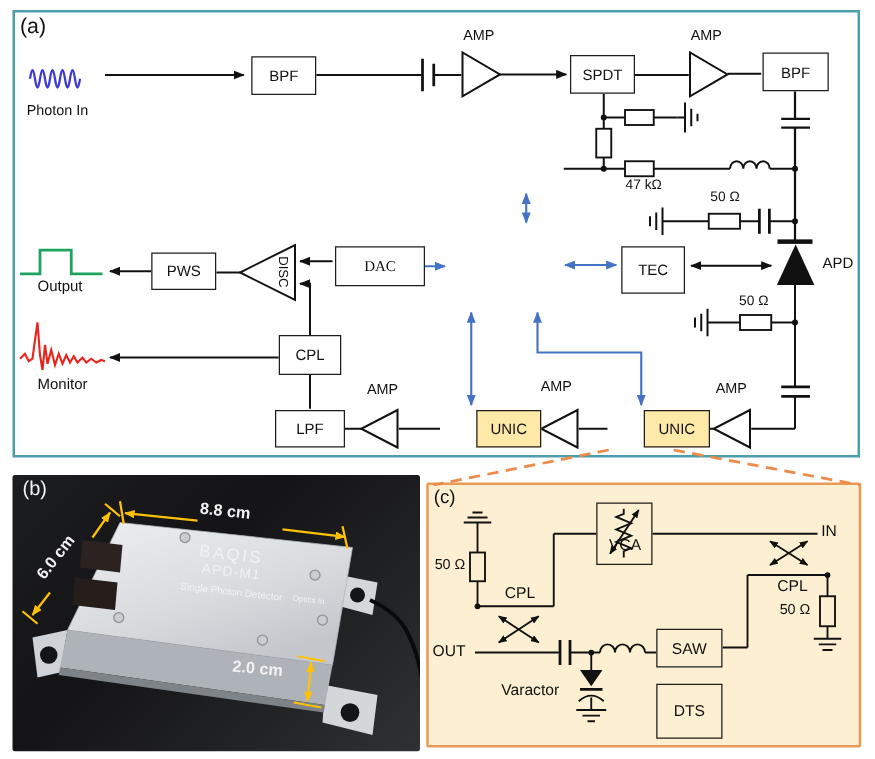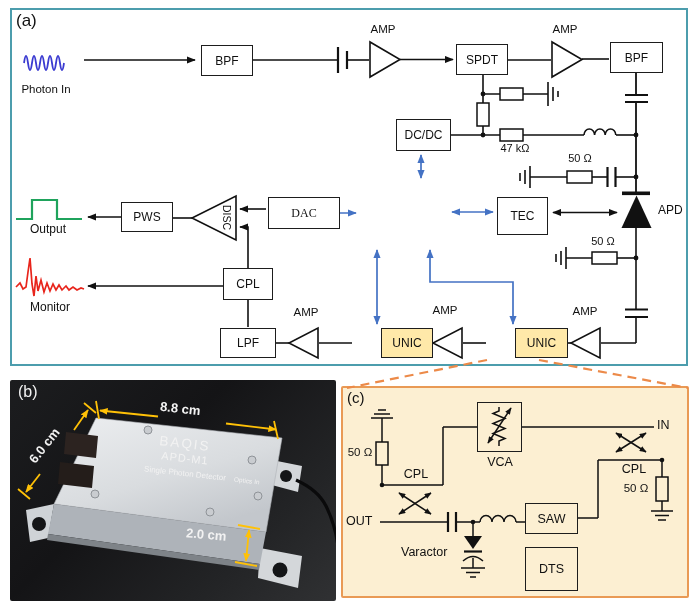--- a/index.html
+++ b/index.html
@@ -184,21 +184,20 @@
 
     <div class="lbl" style="left:16px;top:11px;font-size:17px;">(a)</div>
     <div class="lbl ctr" style="left:18px;top:83px;width:56px;font-size:11.5px;">Photon In</div>
 
     <div class="box" style="left:201px;top:45px;width:52px;height:31px;">BPF</div>
     <div class="lbl ctr" style="left:366px;top:23px;width:34px;font-size:11.5px;">AMP</div>
     <div class="box" style="left:456px;top:44px;width:52px;height:31px;">SPDT</div>
     <div class="lbl ctr" style="left:548px;top:23px;width:34px;font-size:11.5px;">AMP</div>
     <div class="box" style="left:610px;top:42px;width:53px;height:31px;">BPF</div>
 
-    <div class="box" style="left:396px;top:119px;width:55px;height:32px;">DC/DC</div>
     <div class="lbl ctr" style="left:491px;top:142px;width:48px;font-size:11px;">47 kΩ</div>
     <div class="lbl ctr" style="left:563px;top:152px;width:34px;font-size:11px;">50 Ω</div>
     <div class="lbl ctr" style="left:586px;top:235px;width:34px;font-size:11px;">50 Ω</div>
 
     <div class="box" style="left:497px;top:197px;width:51px;height:38px;">TEC</div>
     <div class="lbl" style="left:658px;top:203px;font-size:12px;">APD</div>
     <div class="box" style="left:268px;top:197px;width:72px;height:32px;font-family:Liberation Serif, serif;">DAC</div>
     <div class="lbl ctr" style="left:208px;top:211px;width:36px;height:13px;font-size:10.5px;transform:rotate(90deg);">DISC</div>
     <div class="box" style="left:121px;top:202px;width:52px;height:30px;">PWS</div>
     <div class="lbl ctr" style="left:20px;top:222px;width:56px;font-size:12px;">Output</div>
@@ -209,21 +208,21 @@
     <div class="lbl ctr" style="left:289px;top:306px;width:34px;font-size:11.5px;">AMP</div>
     <div class="box unic" style="left:352px;top:328px;width:52px;height:30px;">UNIC</div>
     <div class="lbl ctr" style="left:428px;top:304px;width:34px;font-size:11.5px;">AMP</div>
     <div class="box unic" style="left:486px;top:328px;width:53px;height:30px;">UNIC</div>
     <div class="lbl ctr" style="left:568px;top:305px;width:34px;font-size:11.5px;">AMP</div>
 
     <div class="lbl" style="left:347px;top:389px;font-size:15px;">(c)</div>
     <div class="lbl ctr" style="left:344px;top:446px;width:32px;font-size:11.5px;">50 Ω</div>
     <div class="lbl ctr" style="left:396px;top:467px;width:40px;font-size:12.5px;">CPL</div>
     <div class="box cbox" style="left:477px;top:402px;width:45px;height:50px;background:transparent;"></div>
-    <div class="lbl ctr" style="left:480px;top:455px;width:40px;font-size:12.5px;">VCA</div>
+    <div class="lbl ctr" style="left:480px;top:429px;width:40px;font-size:12.5px;">VCA</div>
     <div class="lbl" style="left:657px;top:418px;font-size:12.5px;">IN</div>
     <div class="lbl ctr" style="left:612px;top:462px;width:44px;font-size:12.5px;">CPL</div>
     <div class="lbl ctr" style="left:618px;top:482px;width:36px;font-size:11.5px;">50 Ω</div>
     <div class="lbl" style="left:346px;top:514px;font-size:12.5px;">OUT</div>
     <div class="box cbox" style="left:525px;top:503px;width:53px;height:31px;font-size:12.5px;">SAW</div>
     <div class="box cbox" style="left:525px;top:547px;width:53px;height:44px;font-size:12.5px;">DTS</div>
     <div class="lbl" style="left:401px;top:545px;font-size:12.5px;">Varactor</div>
 
     <div class="photo">
       <svg width="326" height="221" viewBox="0 0 326 221">

